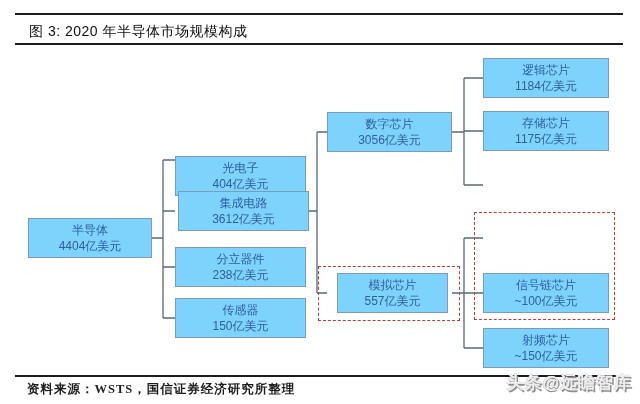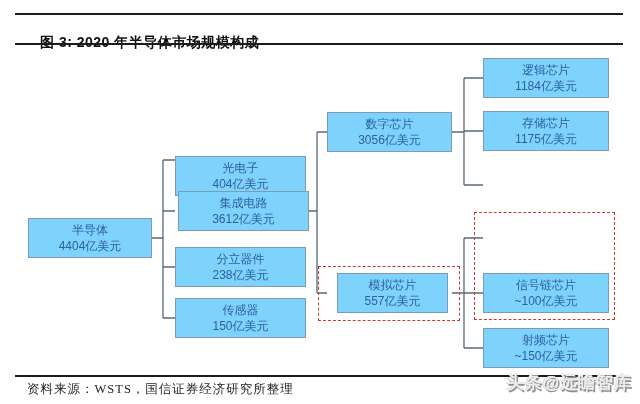--- a/index.html
+++ b/index.html
@@ -6,22 +6,22 @@
   #stage{
     position:relative;width:640px;height:404px;background:#ffffff;overflow:hidden;
     font-family:"Liberation Sans","DejaVu Sans",sans-serif;
   }
   
   .rule{position:absolute;left:15px;width:608px;background:var(--rule,#1c1c1c);}
   .rule.top{top:13px;height:2px;}
   .rule.mid{top:43px;height:1.5px;}
   .rule.foot{top:375px;height:1.5px;}
   .fig-title{
-    position:absolute;left:25px;top:19px;margin:15px;
-    font-size:14px;font-weight:bold;color:#101010;letter-spacing:.5px;
+    position:absolute;left:25px;top:19px;margin:4px;
+    font-size:14px;font-weight:normal;color:#101010;letter-spacing:.5px;
   }
   
   .box{
     position:absolute;height:40px;box-sizing:border-box;
     border:1.3px solid var(--box-border,#7d9ab8);
     background:#7dd3fc;
     display:flex;flex-direction:column;align-items:center;justify-content:center;
     color:var(--box-text,#2f5f9f);font-size:12px;line-height:16px;text-align:center;
   }
   .box .lbl,.box .val{display:block;white-space:nowrap;}
@@ -31,21 +31,21 @@
     border:1.6px dashed var(--highlight-dashed,#cb382d);
     background:transparent;
   }
   
   svg.connectors{position:absolute;left:0;top:0;pointer-events:none;}
   svg.connectors path{stroke:var(--connector,#5a6977);stroke-width:1.3;fill:none;}
   
   .source{
     position:absolute;left:27px;top:381px;
     font-family:"Liberation Serif","DejaVu Serif",serif;
-    font-size:12.5px;color:#1d1d1d;letter-spacing:1px;
+    font-size:12.5px;color:#1d1d1d;letter-spacing:1px;font-weight:bold;
   }
   .watermark{
     position:absolute;right:8px;top:371px;
     font-size:17px;font-weight:bold;letter-spacing:1px;
     color:#eeeeee;
     text-shadow:1.5px 1.5px 0 #8f8f8f,-0.5px -0.5px 0 #cfcfcf,0 0 1px #bdbdbd;
   }
 </style>
 </head>
 <body>

